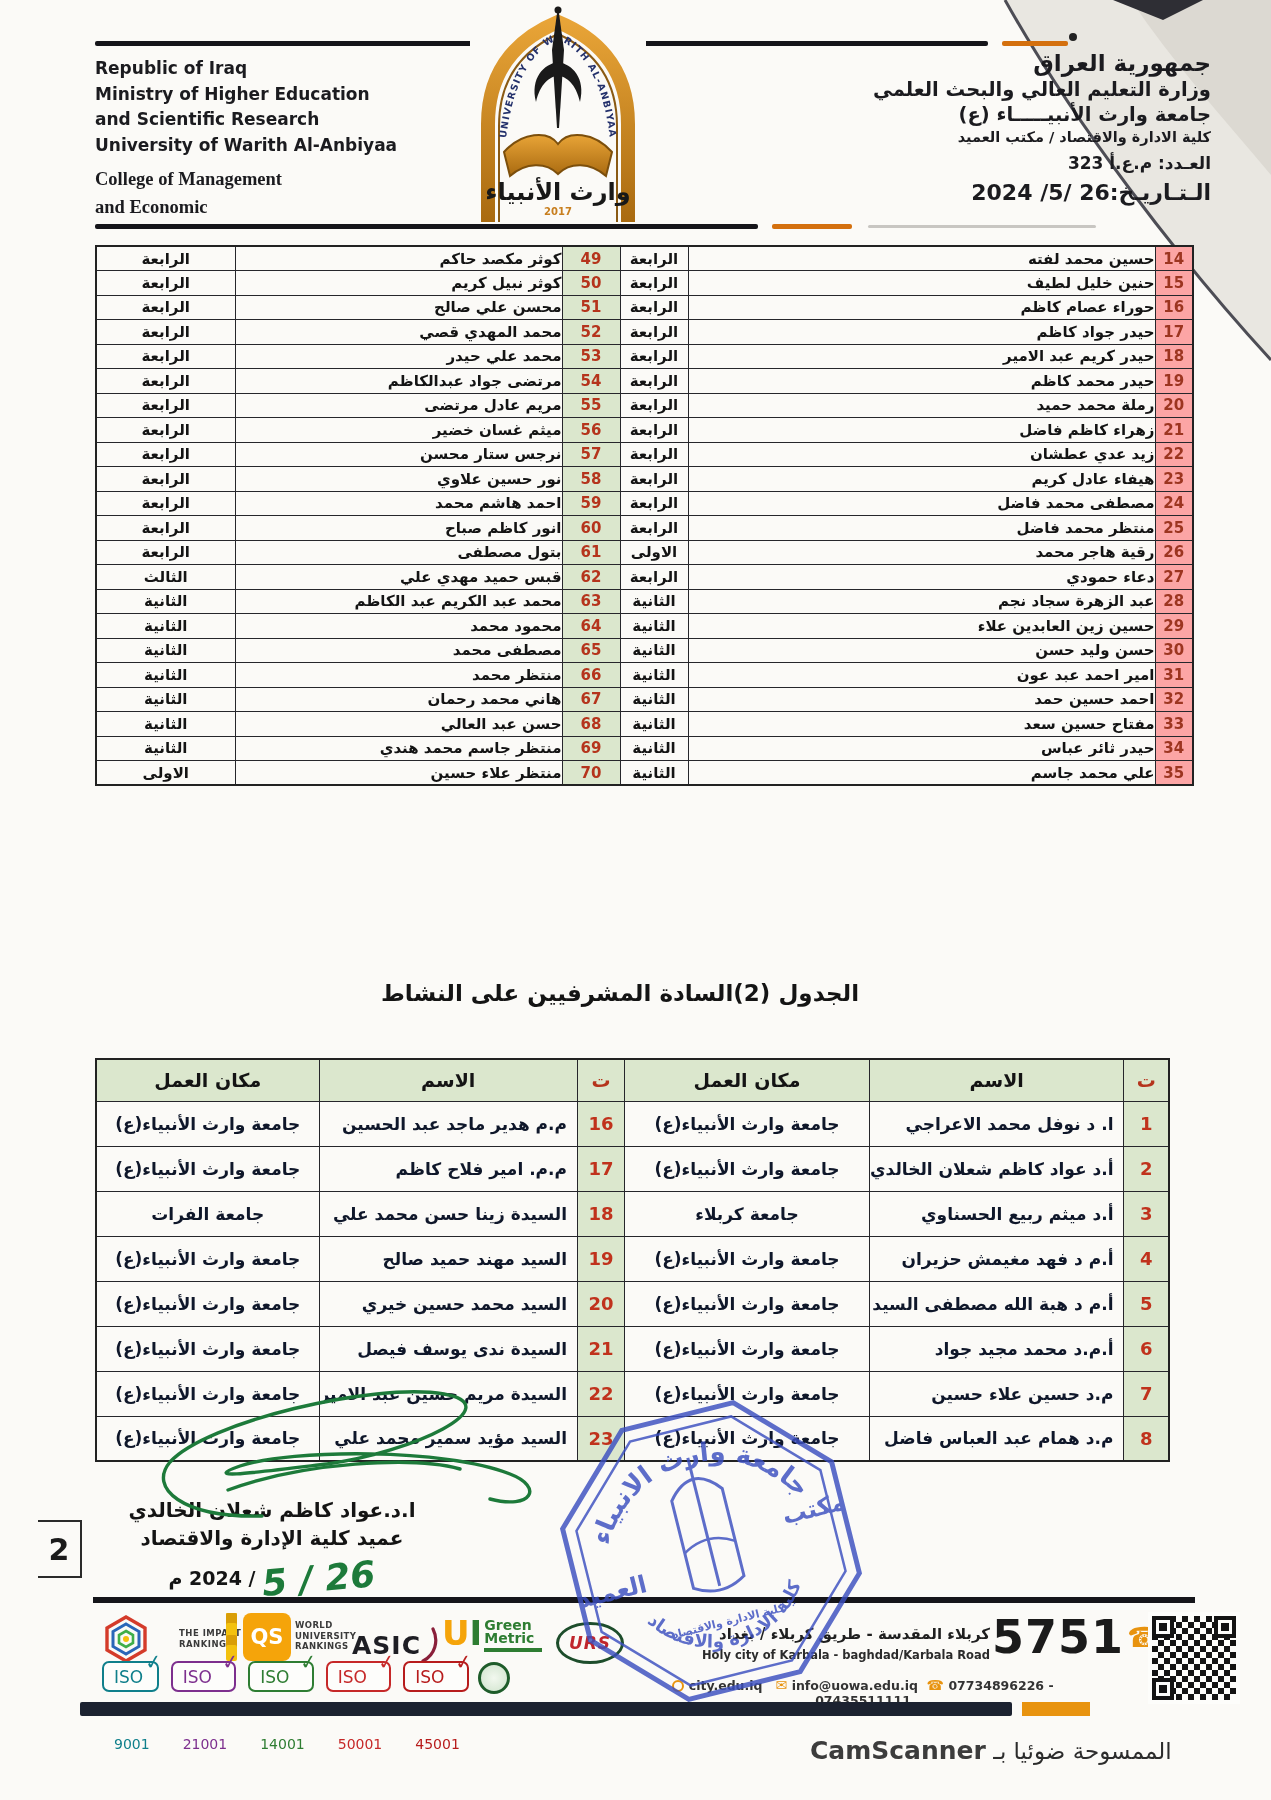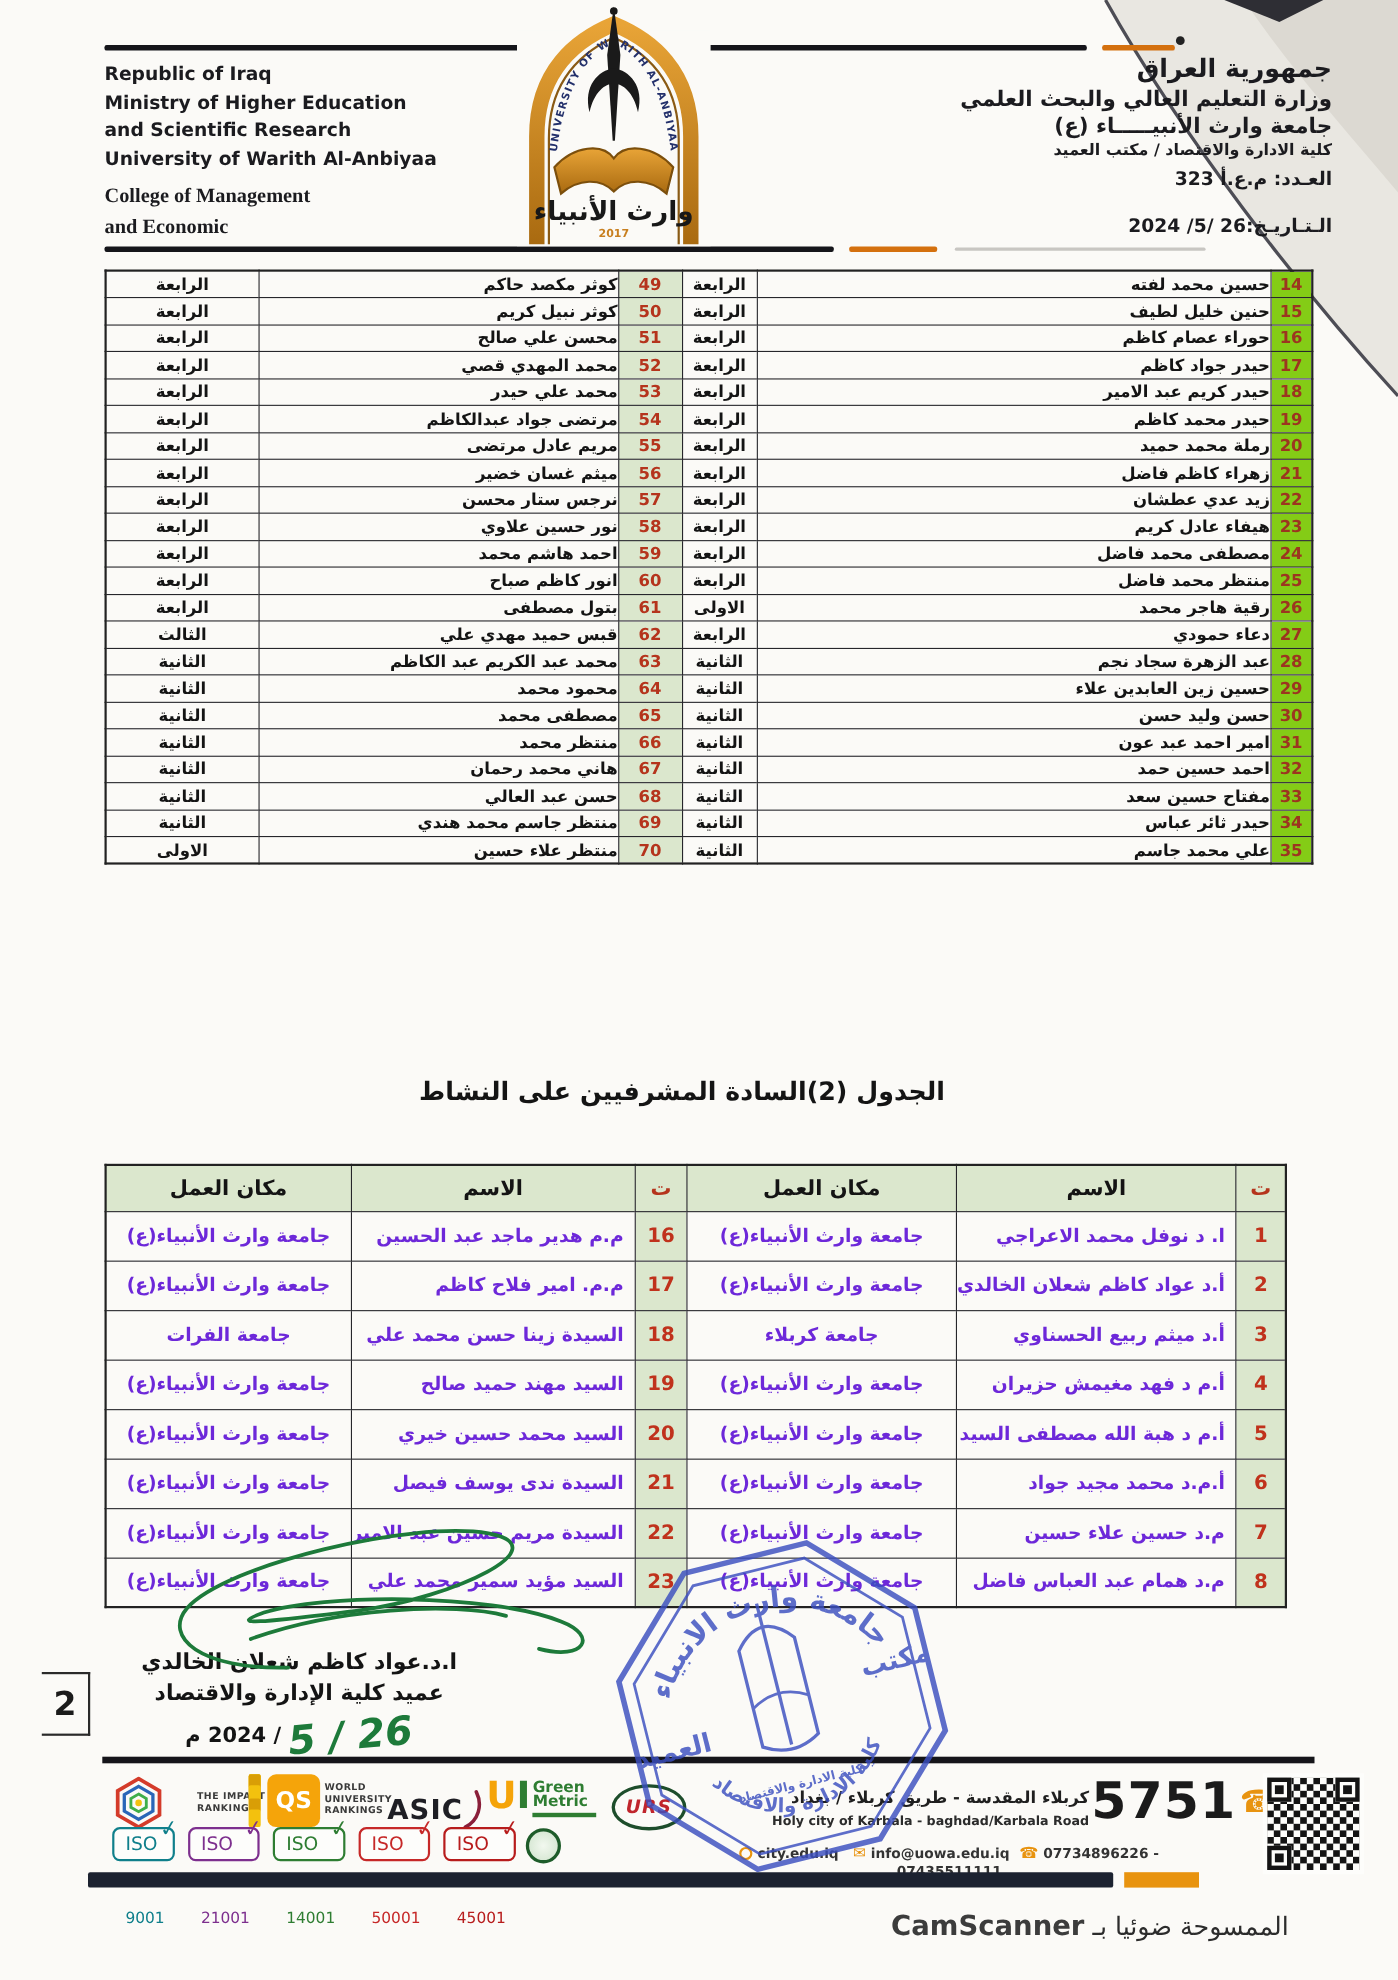--- a/index.html
+++ b/index.html
@@ -15,40 +15,40 @@
   .hdr-en { position:absolute; left:95px; top:56px; font-weight:bold; font-size:17px; line-height:1.5; color:#1b1b1f; }
   .hdr-en .serif { font-family:"Liberation Serif", serif; font-size:18.5px; }
 
   
   .hdr-ar { position:absolute; right:60px; top:50px; direction:rtl; text-align:right; font-weight:bold; color:#1b1b1f; }
   .hdr-ar .l1 { font-size:23px; }
   .hdr-ar .l2 { font-size:19.5px; margin-top:2px; }
   .hdr-ar .l3 { font-size:19.5px; margin-top:2px; }
   .hdr-ar .l4 { font-size:14.5px; margin-top:3px; }
   .hdr-ar .num { font-size:17px; margin-top:8px; }
-  .hdr-ar .date { font-size:17px; margin-top:23px; }
+  .hdr-ar .date { font-size:22px; margin-top:7px; }
 
   .logo-svg { position:absolute; left:452px; top:2px; }
   .fold-svg { position:absolute; right:0; top:0; }
 
   
   table { border-collapse:collapse; table-layout:fixed; }
   .t1 { position:absolute; left:95px; top:245px; direction:rtl; border:2.5px solid #222; }
   .t1 td { border:1.6px solid #26262b; height:24.5px; font-weight:bold; font-size:15px; white-space:nowrap; overflow:hidden; color:#141414; }
-  .t1 td.num  { background:#84cc16; color:#9c3520; text-align:center; }
+  .t1 td.num  { background:#fca5a5; color:#9c3520; text-align:center; }
   .t1 td.num2 { background:#dbe7cd; color:#b5341c; text-align:center; }
   .t1 td.name { text-align:right; }
   .t1 td.stage{ text-align:center; }
 
   .title2 { position:absolute; left:95px; top:980px; width:1050px; text-align:center; direction:rtl; font-weight:bold; font-size:23px; color:#141414; }
 
   .t2 { position:absolute; left:95px; top:1058px; direction:rtl; border:2.5px solid #222; }
   .t2 th { border:1.8px solid #26262b; height:42px; background:#dbe7cd; font-size:19px; font-weight:bold; color:#141414; }
   .t2 th.red { color:#b5341c; }
-  .t2 td { border:1.8px solid #26262b; height:45px; font-weight:bold; font-size:17px; white-space:nowrap; overflow:hidden; color:#6d28d9; }
+  .t2 td { border:1.8px solid #26262b; height:45px; font-weight:bold; font-size:17px; white-space:nowrap; overflow:hidden; color:#0f172a; }
   .t2 td.num { background:#dbe7cd; color:#c0321c; text-align:center; font-size:18px; }
   .t2 td.name { text-align:right; padding-right:10px; }
   .t2 td.work { text-align:center; }
 
   
   .sig-svg { position:absolute; left:112px; top:1366px; z-index:6; }
   .sig-text { position:absolute; left:92px; top:1496px; width:360px; text-align:center; direction:rtl; font-weight:bold; font-size:20px; line-height:1.4; z-index:5; color:#141414; }
   .sig-text .dateline { font-size:19px; margin-top:2px; }
   .hand { color:#1d7a3a; font-size:36px; font-weight:bold; font-style:italic; display:inline-block; transform:rotate(-5deg); vertical-align:-6px; }
 

